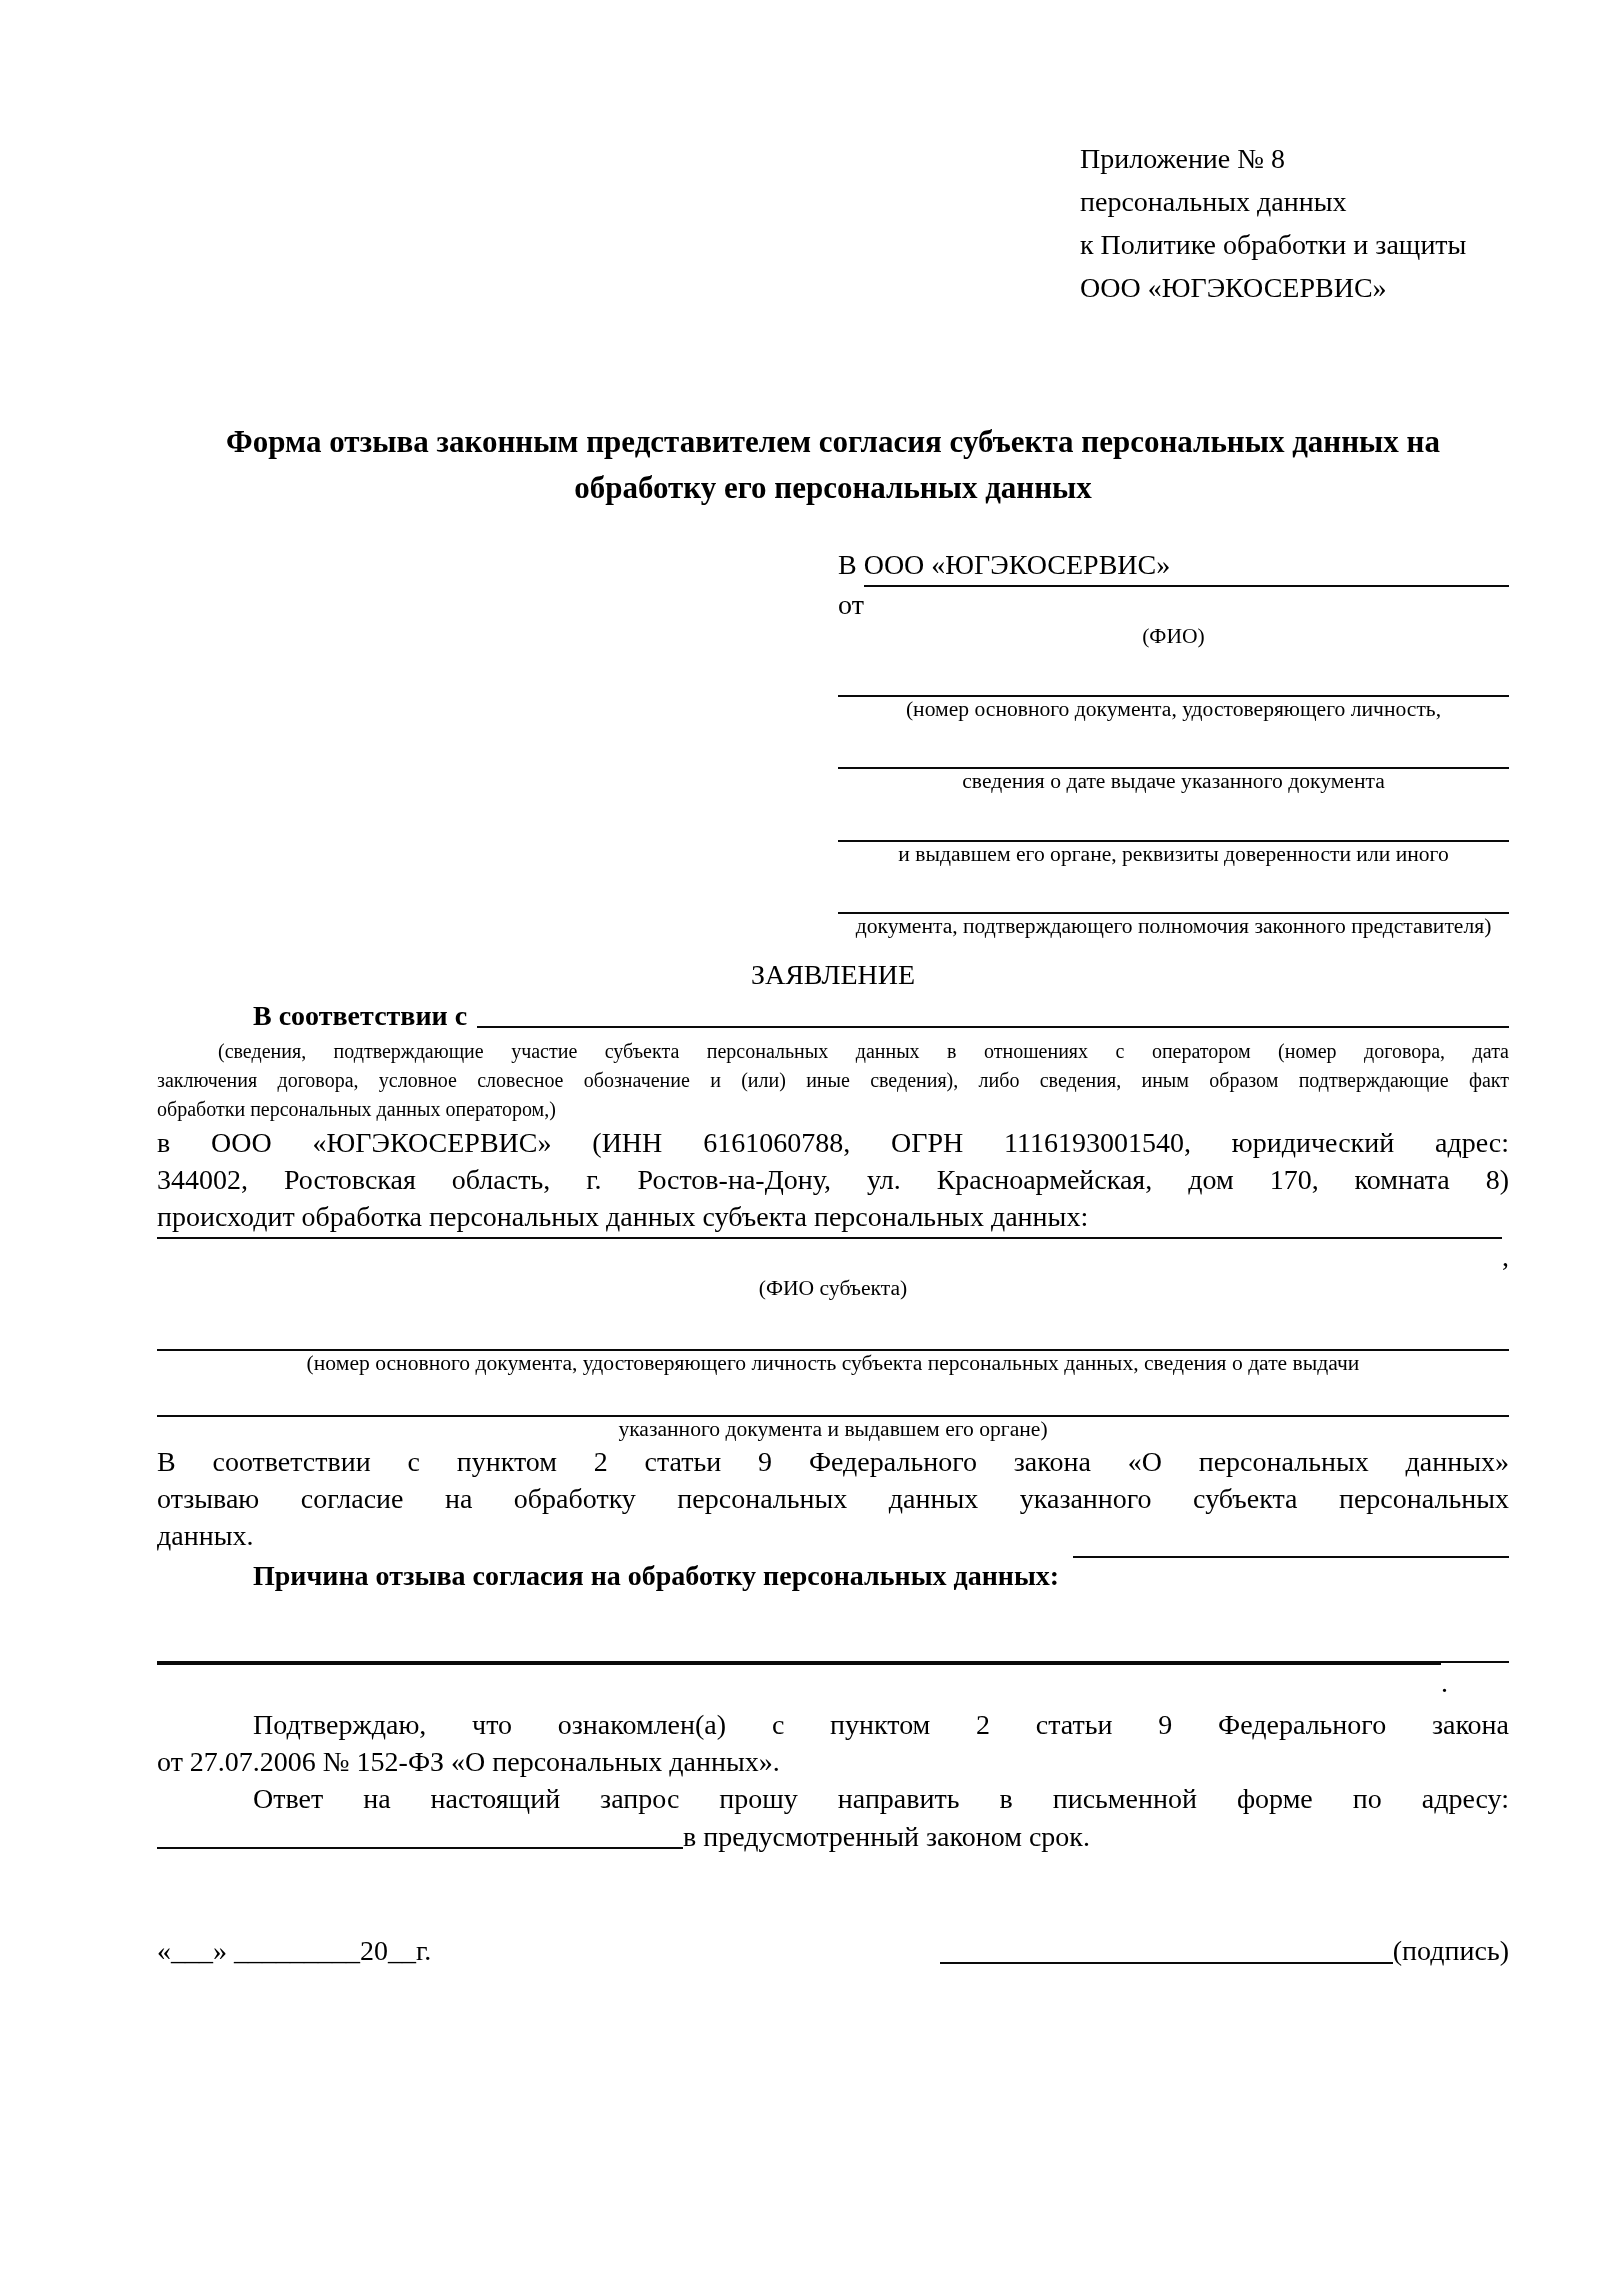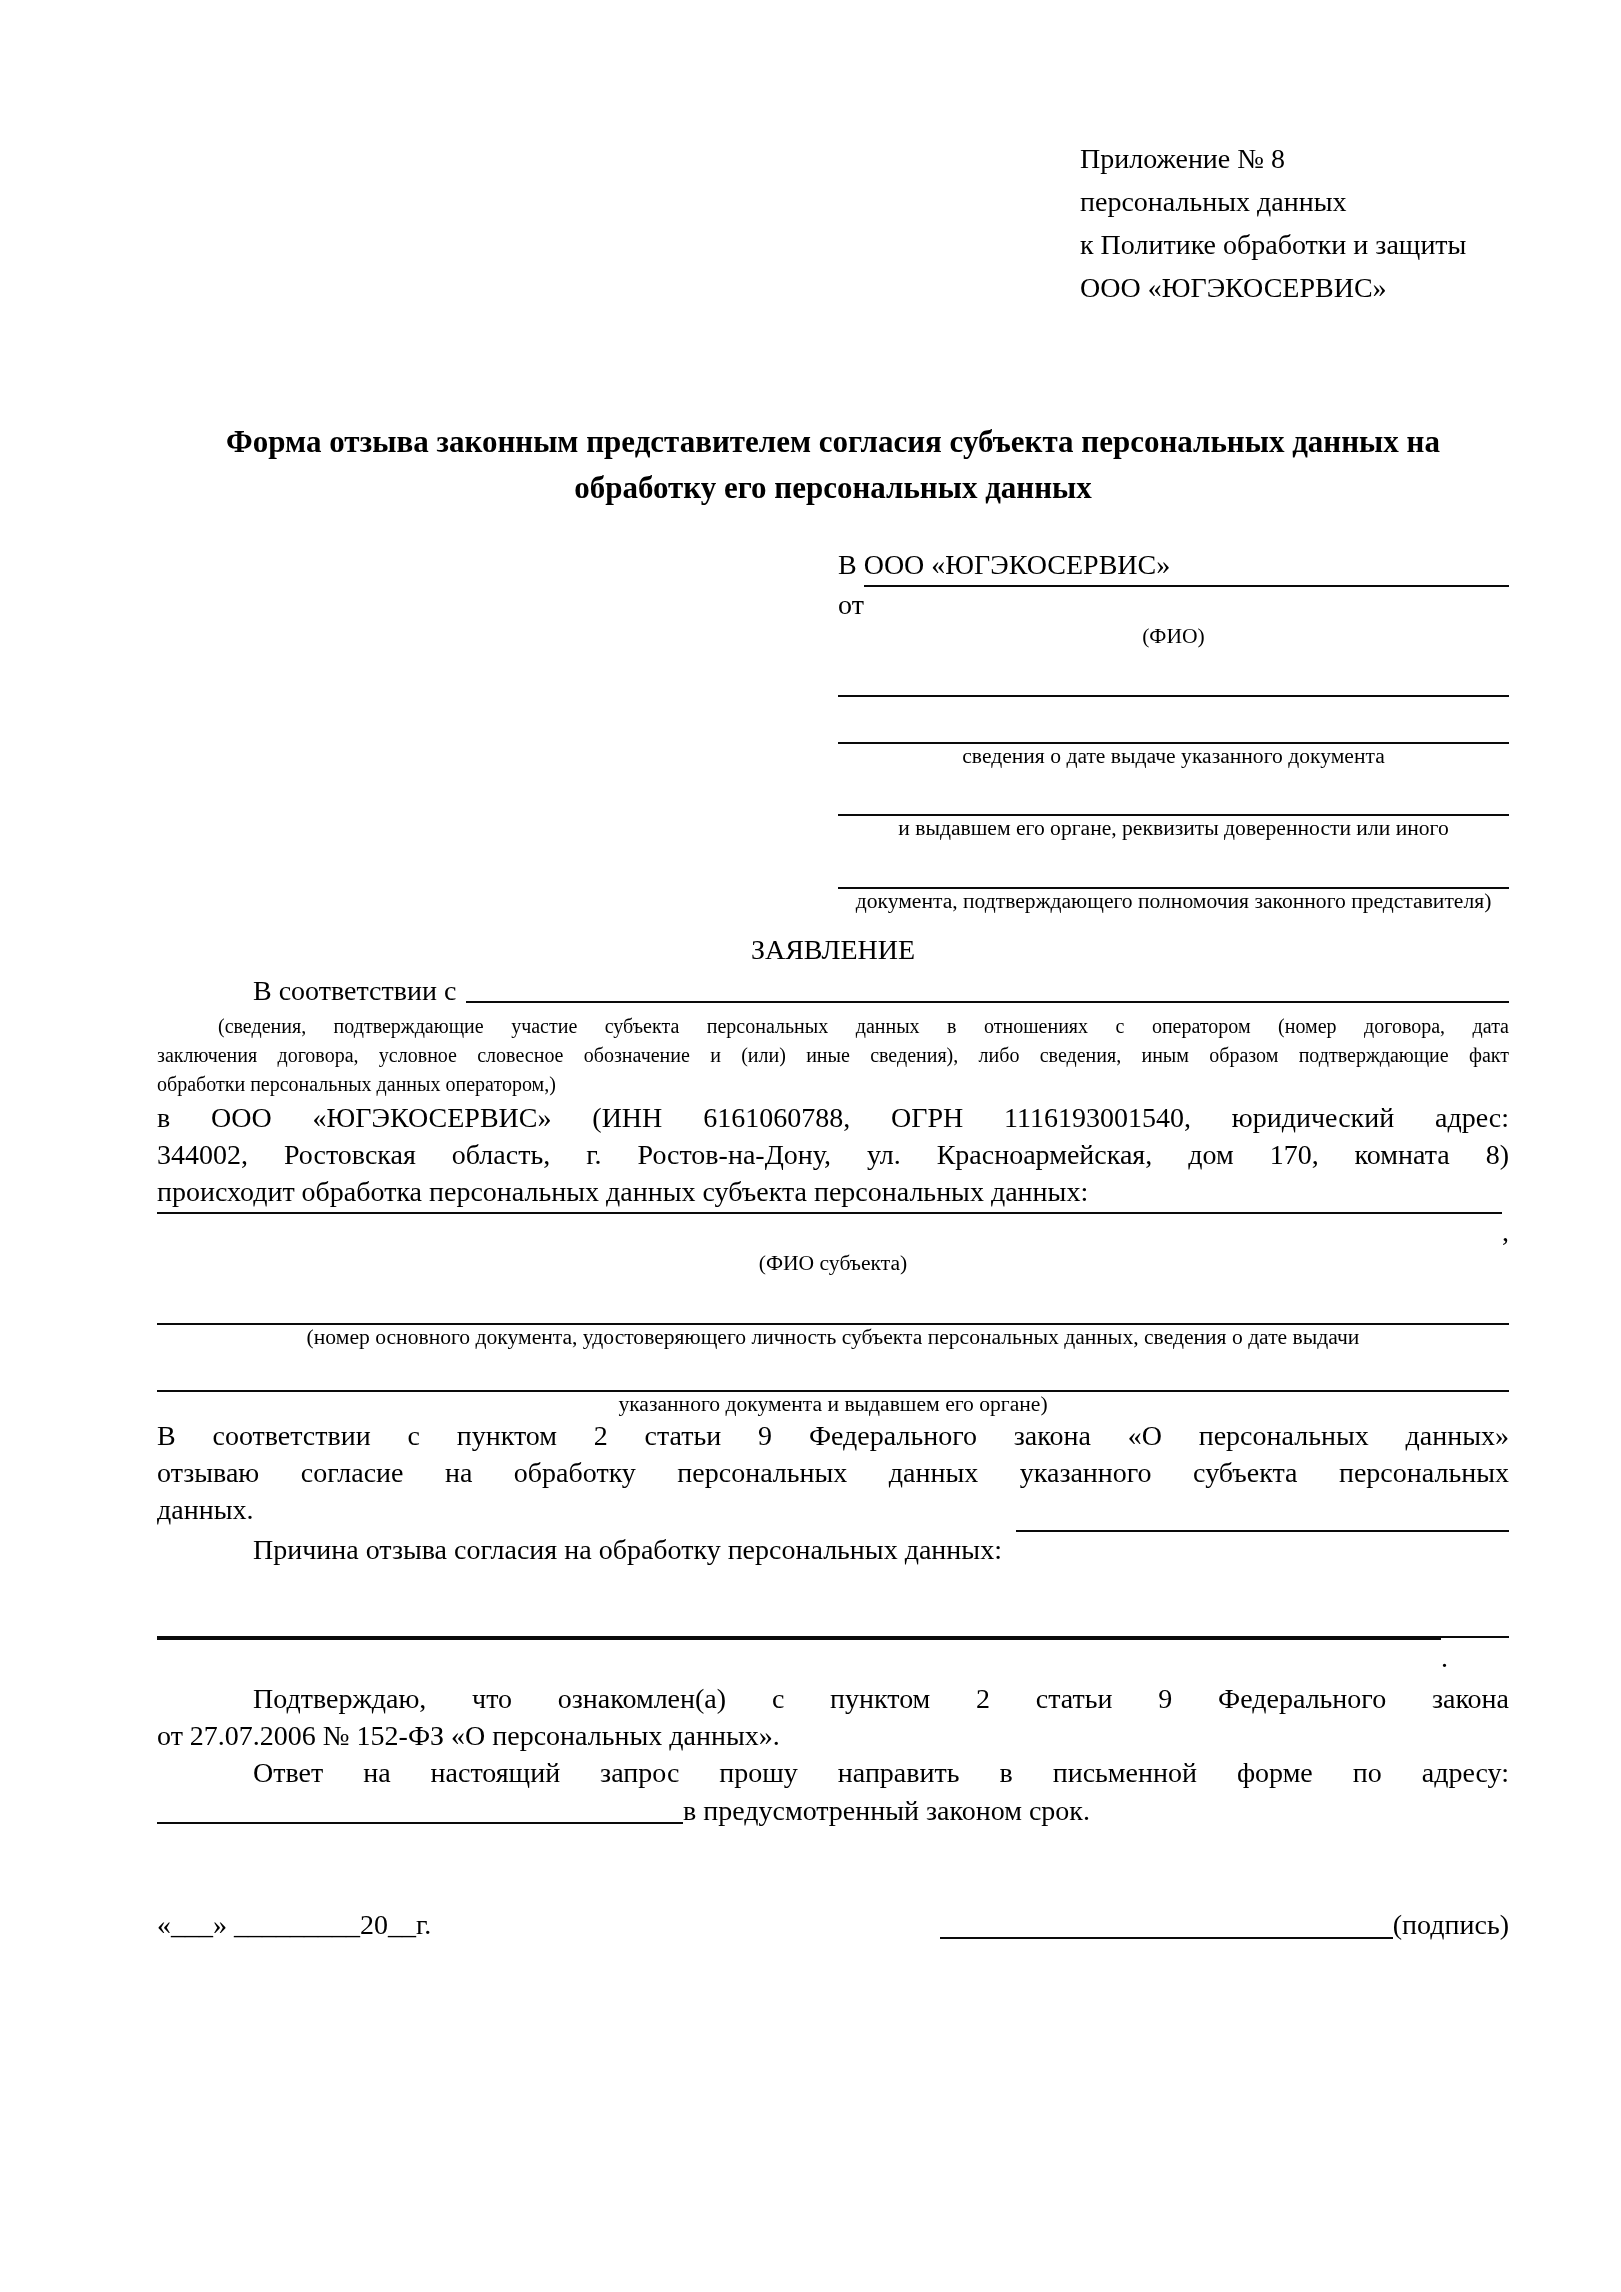--- a/index.html
+++ b/index.html
@@ -17,21 +17,21 @@
   }
   
   .fl { border-bottom: 2.9px solid #0a0a0a; }           
   .grow { flex: 1 1 auto; }
   .flexrow { display: flex; align-items: flex-start; }
   .flexrow > span { line-height: 39px; white-space: nowrap; }
   .flexrow .fl { margin-bottom: 6.9px; }
   .st { text-align: justify; text-align-last: justify; }  
   .ind  { text-indent: 96px; }
   .ind-sm { text-indent: 61px; }
-  .pl-ind { padding-left: 96px; }
+  .pl-ind { padding-left: 96px; font-weight: bold; }
   
   .appendix { margin-left: 923px; line-height: 43px; }
   
   .title {
     margin-top: 110px;
     text-align: center;
     font-weight: bold;
     font-size: 31px;
     line-height: 46px;
   }
@@ -82,20 +82,21 @@
 
   <div class="addressee">
     <div class="a-to">В ООО «ЮГЭКОСЕРВИС»</div>
     <div class="flexrow">
       <span>от</span>
       <div class="fl grow"></div>
     </div>
     <div class="acap">(ФИО)</div>
 
     <div class="aline"></div>
+    <div class="acap">(номер основного документа, удостоверяющего личность,</div>
 
     <div class="aline"></div>
     <div class="acap">сведения о дате выдаче указанного документа</div>
 
     <div class="aline"></div>
     <div class="acap">и выдавшем его органе, реквизиты доверенности или иного</div>
 
     <div class="aline"></div>
     <div class="acap">документа, подтверждающего полномочия законного представителя)</div>
   </div>

